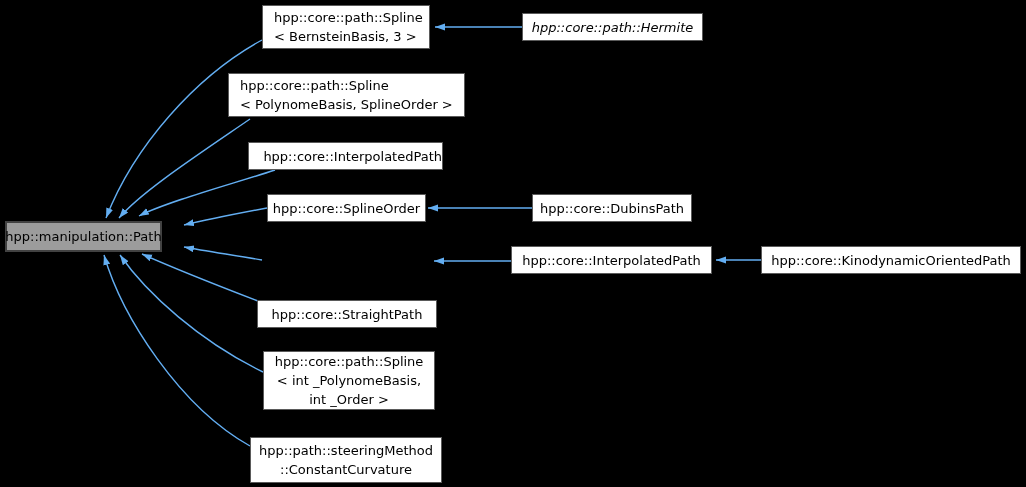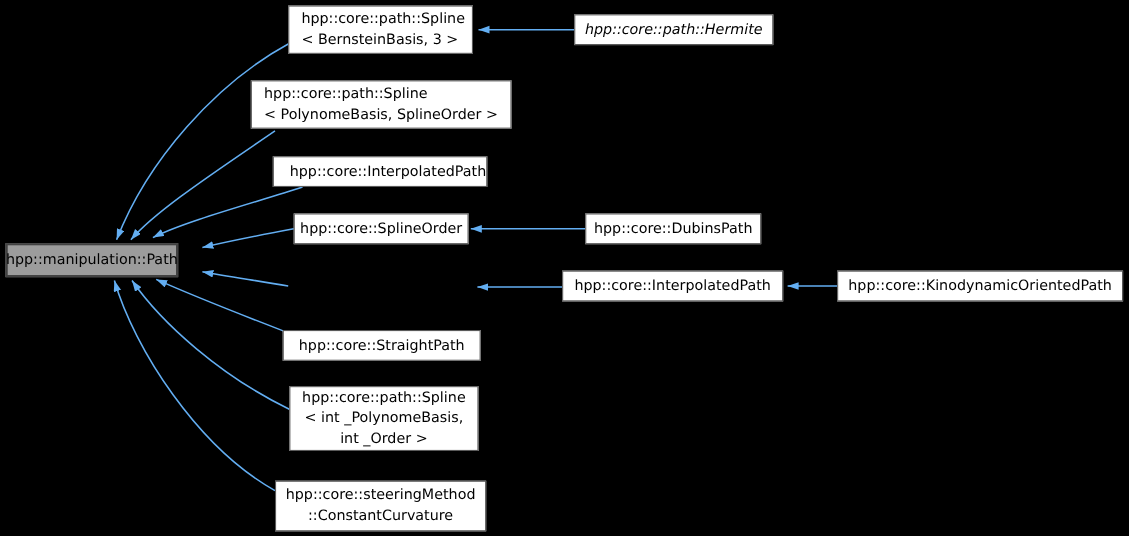--- a/index.html
+++ b/index.html
@@ -102,17 +102,17 @@
     <div>hpp::core::StraightPath</div>
   </div>
 
   <div class="node" style="left:263px;top:351px;width:172px;height:59px;">
     <div>hpp::core::path::Spline</div>
     <div>&lt; int _PolynomeBasis,</div>
     <div>int _Order &gt;</div>
   </div>
 
   <div class="node" style="left:250px;top:437px;width:192px;height:46px;">
-    <div>hpp::core::steeringMethod</div>
+    <div>hpp::path::steeringMethod</div>
     <div>::ConstantCurvature</div>
   </div>
 
 </div>
 
 </body></html>

